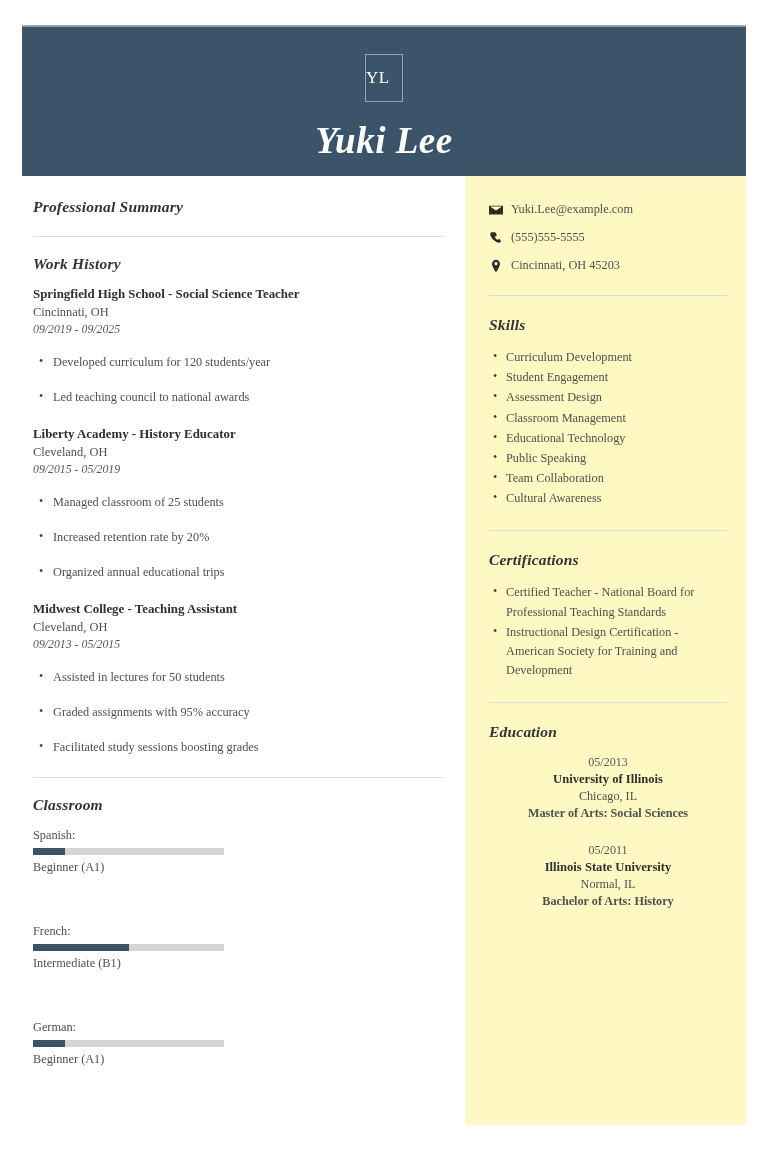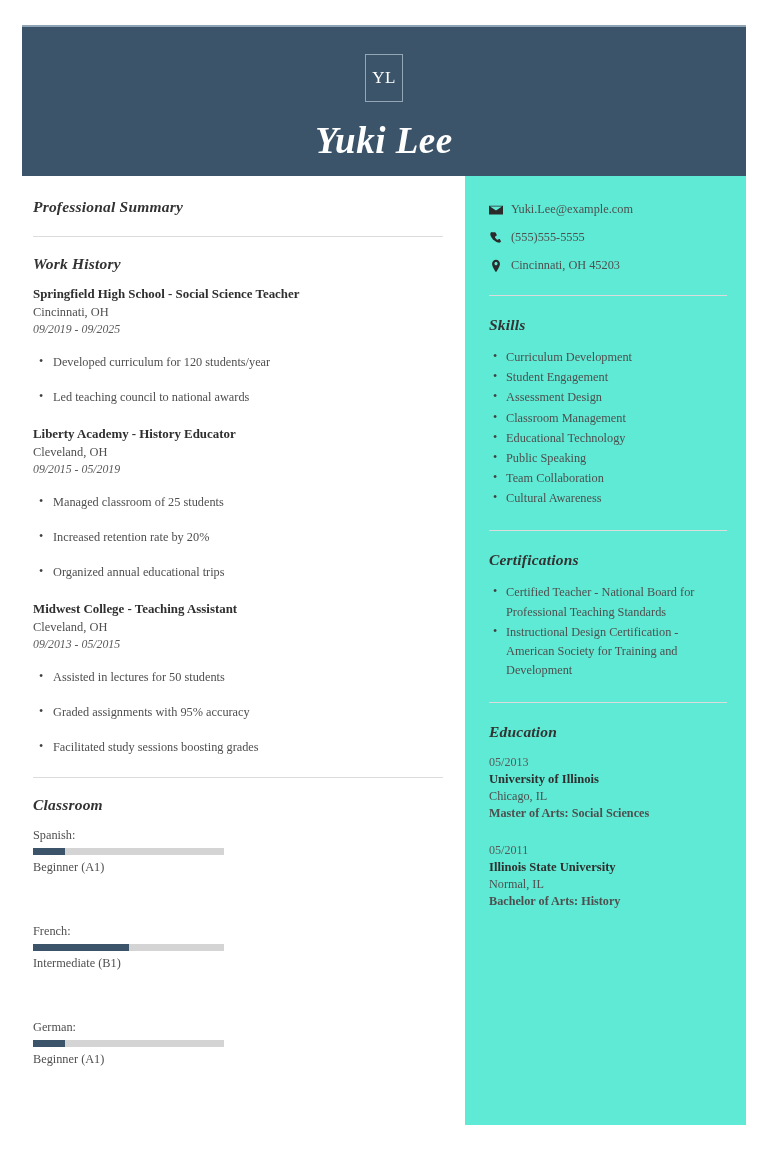--- a/index.html
+++ b/index.html
@@ -35,21 +35,20 @@
     text-align: center;
   }
   .monogram {
     width: 38px;
     height: 48px;
     margin: 27px auto 0 auto;
     border: 1.5px solid #93a6b6;
     box-sizing: border-box;
     display: flex;
     align-items: center;
-    justify-content: center;
     color: #ffffff;
     font-size: 17px;
     letter-spacing: 0.5px;
     font-family: "Liberation Serif", serif;
   }
   .full-name {
     margin-top: 17px;
     color: #ffffff;
     font-size: 37px;
     font-style: italic;
@@ -67,21 +66,21 @@
   .col-main {
     width: 443px;
     box-sizing: border-box;
     padding: 22px 22px 0 11px;
     background: #ffffff;
   }
   .col-side {
     width: 281px;
     box-sizing: border-box;
     padding: 26px 19px 0 24px;
-    background: #5eead4;
+    background: #fef9c3;
   }
 
   
   .sec-title {
     font-size: 15.5px;
     font-style: italic;
     font-weight: bold;
     color: #333333;
     letter-spacing: 0.2px;
     margin-bottom: 14px;
@@ -207,21 +206,21 @@
     margin-bottom: 1px;
   }
   ul.side-bullets li:before {
     content: "\2022";
     position: absolute;
     left: -13px;
     top: -1px;
     color: #3f3f3f;
     font-size: 12px;
   }
-  .edu-item { margin-bottom: 22px; }
+  .edu-item { margin-bottom: 22px; text-align: center; }
   .edu-item:last-child { margin-bottom: 0; }
   .edu-date {
     font-size: 12.1px;
     color: #5a5a5a;
     margin-bottom: 2px;
   }
   .edu-school {
     font-size: 12.6px;
     font-weight: bold;
     color: #2f2f2f;

